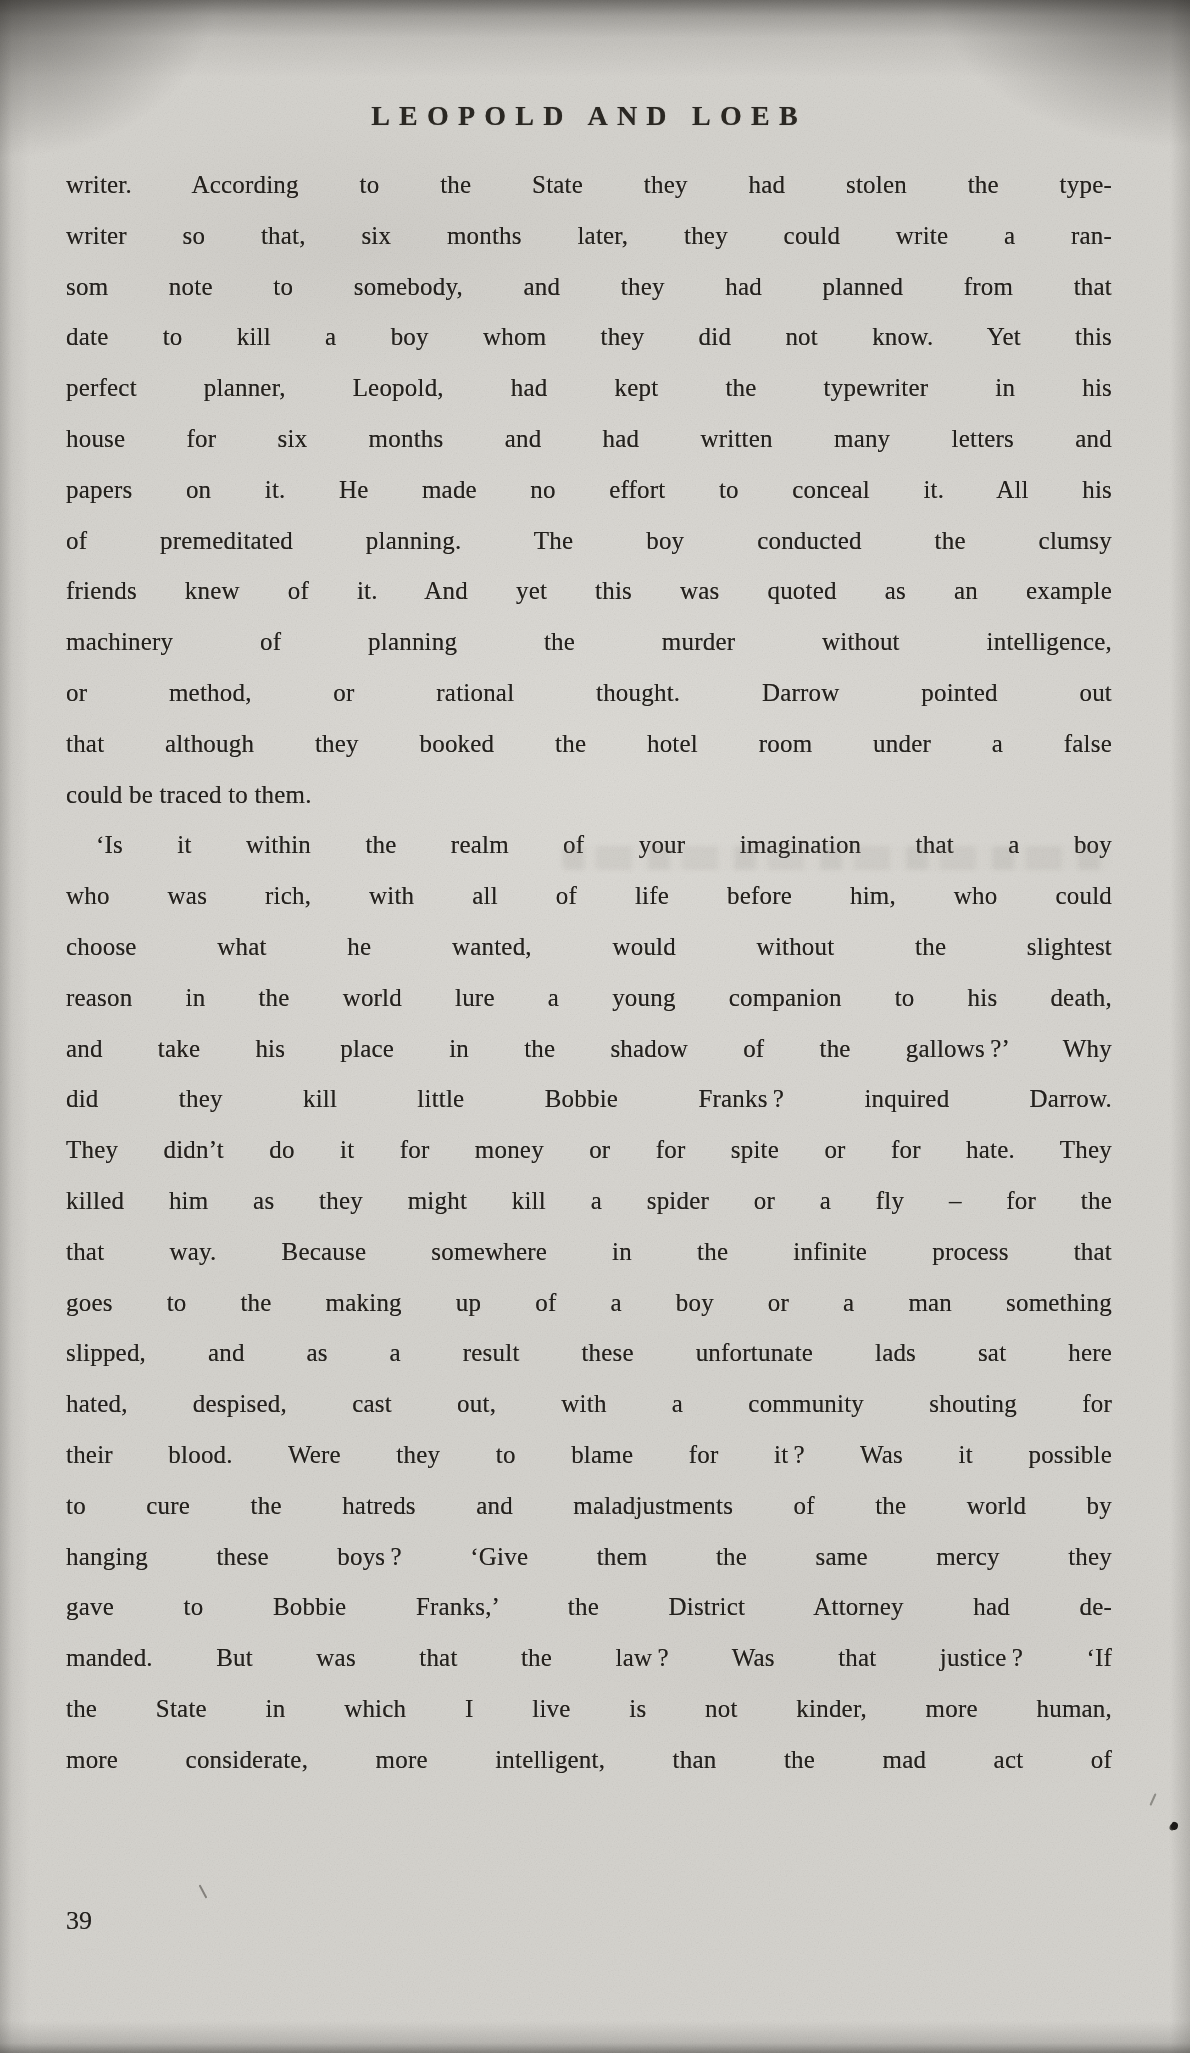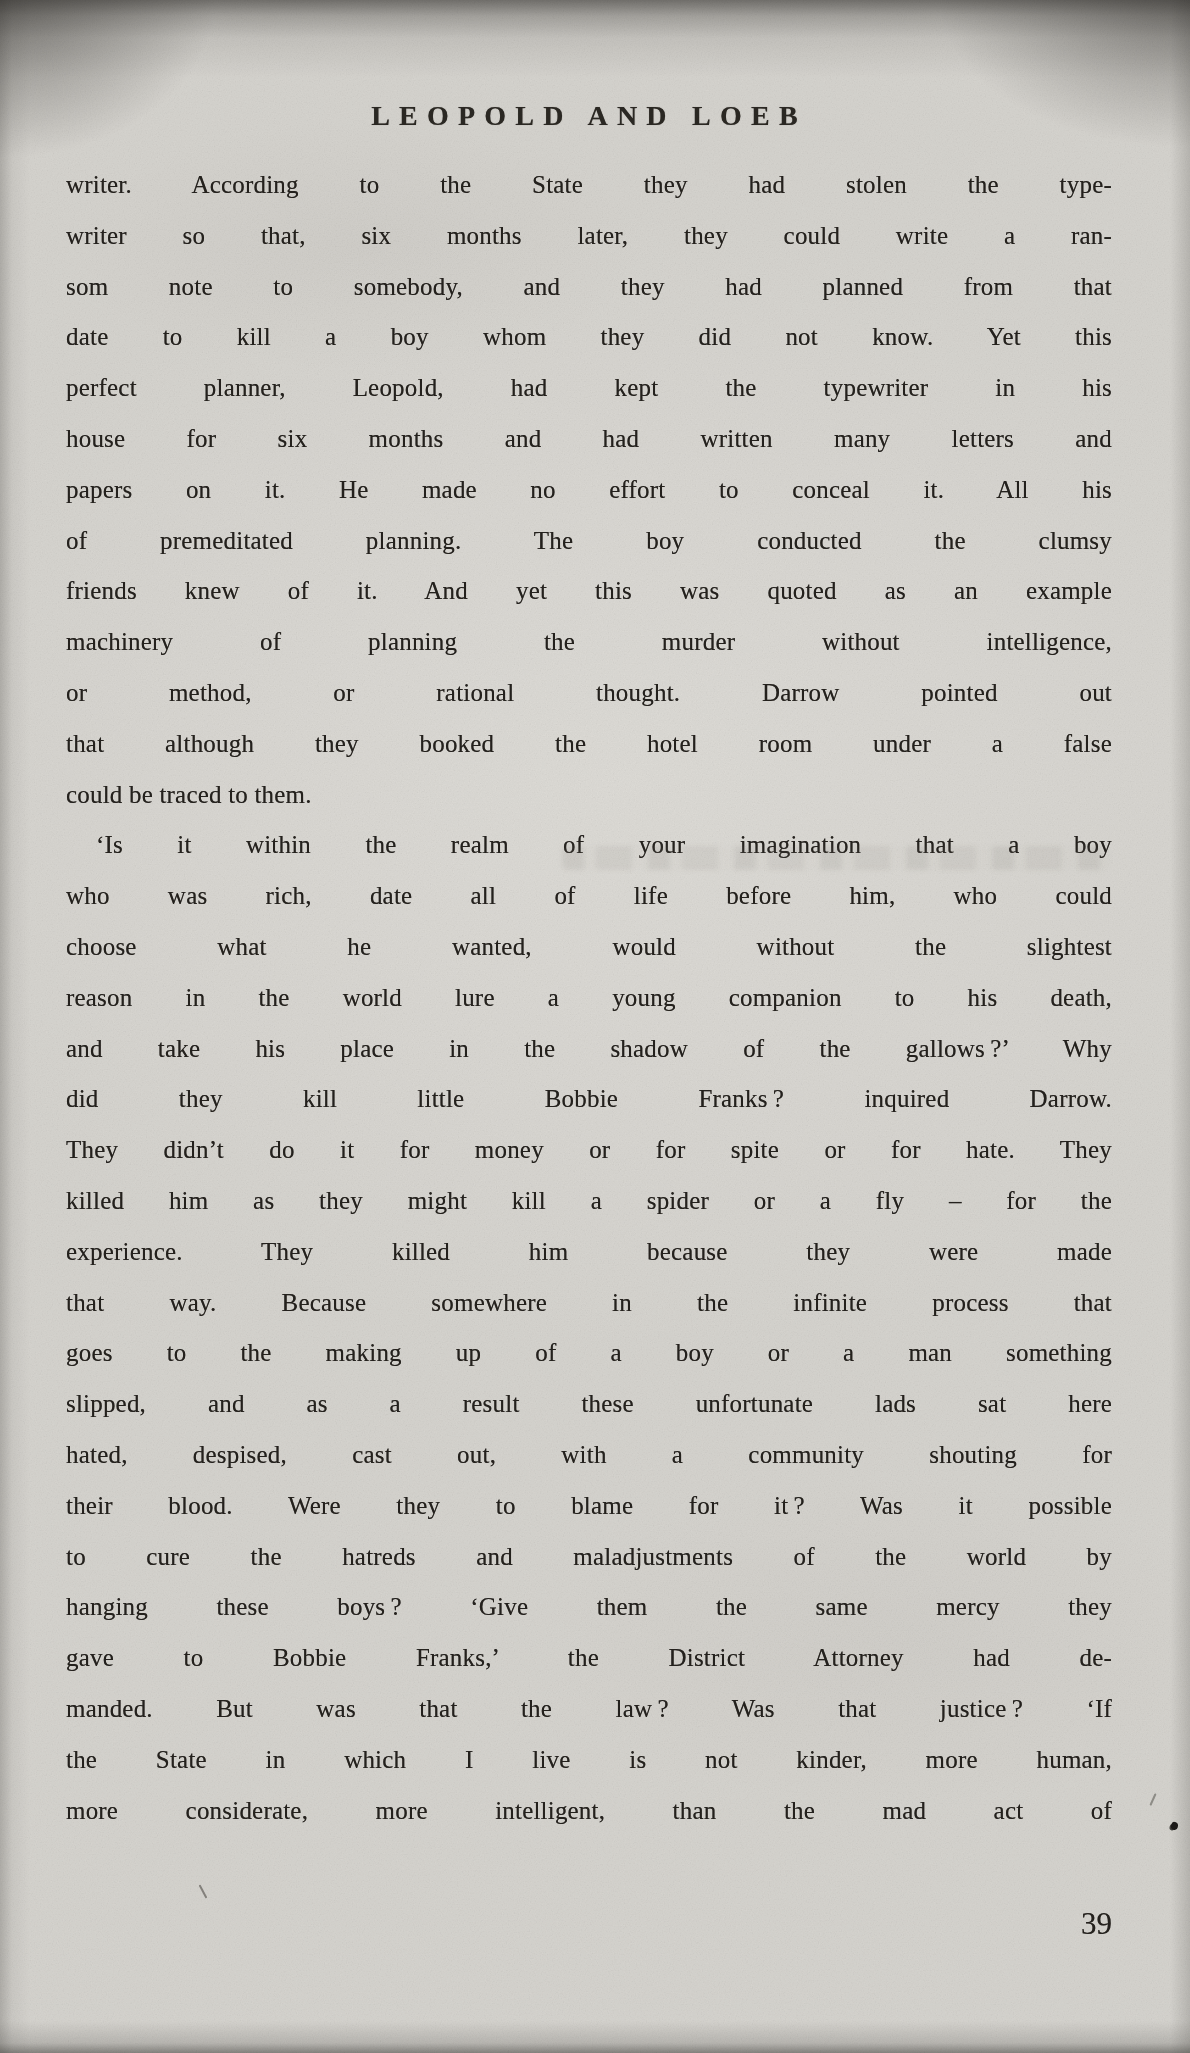--- a/index.html
+++ b/index.html
@@ -39,21 +39,21 @@
     letter-spacing:.2px;
     text-align:justify;
     text-align-last:justify;
     white-space:normal;
     text-shadow:0 0 .6px rgba(36,33,29,.55);
   }
   .line.end{text-align-last:left;}
   .line.indent{padding-left:30px;}
   .page-number{
     position:absolute;left:66px;top:1906px;width:1046px;
-    text-align:right;font-size:31px;
+    text-align:left;font-size:26px;
     text-shadow:0 0 .6px rgba(36,33,29,.5);
   }
   .ghost-band{
     position:absolute;left:562px;top:846px;width:548px;height:24px;
     background:repeating-linear-gradient(90deg,
       rgba(128,125,118,.20) 0 22px, rgba(128,125,118,.03) 22px 34px,
       rgba(128,125,118,.16) 34px 70px, rgba(128,125,118,.02) 70px 86px);
     filter:blur(2.5px);
     border-radius:6px;
     opacity:.7;
@@ -88,28 +88,27 @@
       <div class="line">perfect planner, Leopold, had kept the typewriter in his</div>
       <div class="line">house for six months and had written many letters and</div>
       <div class="line">papers on it. He made no effort to conceal it. All his</div>
       <div class="line">of premeditated planning. The boy conducted the clumsy</div>
       <div class="line">friends knew of it. And yet this was quoted as an example</div>
       <div class="line">machinery of planning the murder without intelligence,</div>
       <div class="line">or method, or rational thought. Darrow pointed out</div>
       <div class="line">that although they booked the hotel room under a false</div>
       <div class="line end">could be traced to them.</div>
       <div class="line indent">‘Is it within the realm of your imagination that a boy</div>
-      <div class="line">who was rich, date all of life before him, who could</div>
+      <div class="line">who was rich, with all of life before him, who could</div>
       <div class="line">choose what he wanted, would without the slightest</div>
       <div class="line">reason in the world lure a young companion to his death,</div>
       <div class="line">and take his place in the shadow of the gallows ?’ Why</div>
       <div class="line">did they kill little Bobbie Franks ? inquired Darrow.</div>
       <div class="line">They didn’t do it for money or for spite or for hate. They</div>
       <div class="line">killed him as they might kill a spider or a fly – for the</div>
-      <div class="line">experience. They killed him because they were made</div>
       <div class="line">that way. Because somewhere in the infinite process that</div>
       <div class="line">goes to the making up of a boy or a man something</div>
       <div class="line">slipped, and as a result these unfortunate lads sat here</div>
       <div class="line">hated, despised, cast out, with a community shouting for</div>
       <div class="line">their blood. Were they to blame for it ? Was it possible</div>
       <div class="line">to cure the hatreds and maladjustments of the world by</div>
       <div class="line">hanging these boys ? ‘Give them the same mercy they</div>
       <div class="line">gave to Bobbie Franks,’ the District Attorney had de-</div>
       <div class="line">manded. But was that the law ? Was that justice ? ‘If</div>
       <div class="line">the State in which I live is not kinder, more human,</div>

